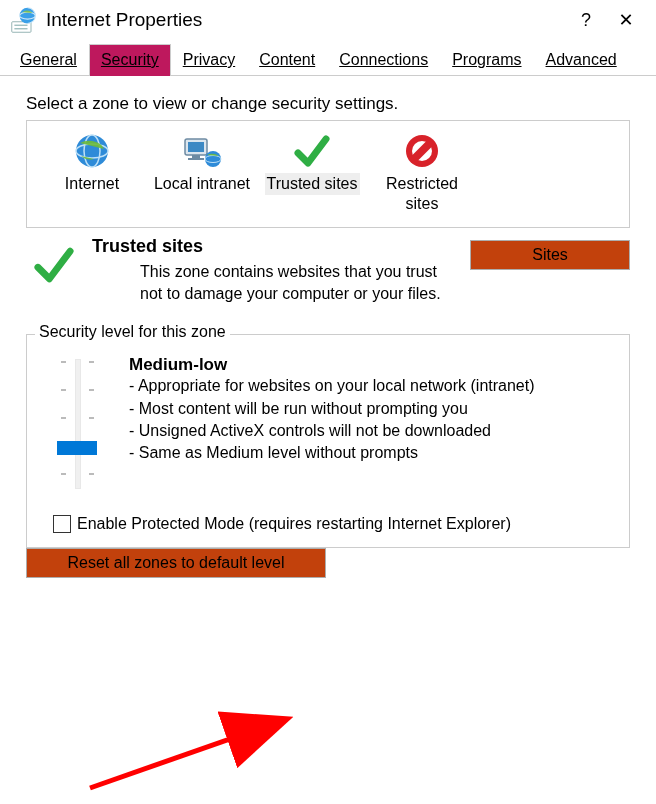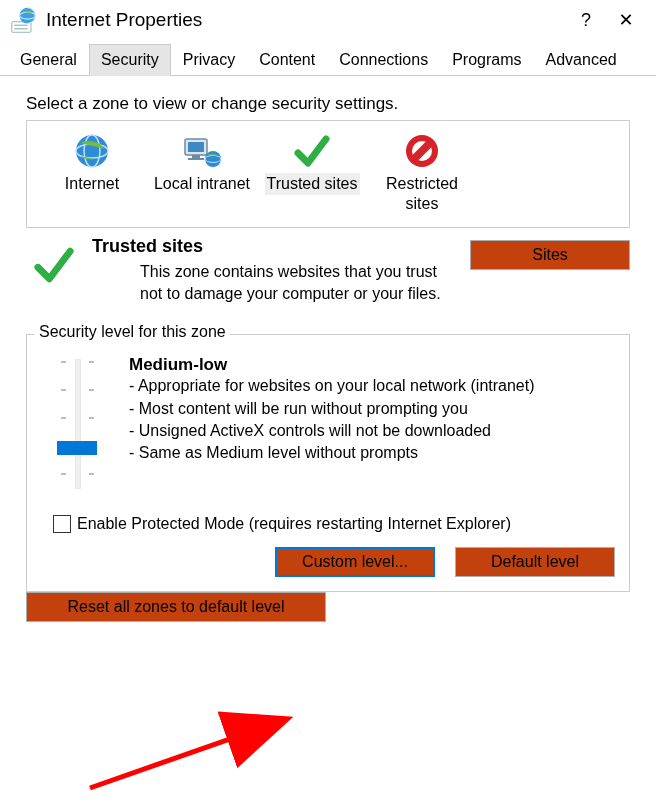--- a/index.html
+++ b/index.html
@@ -39,24 +39,25 @@
     padding: 0 8px;
     align-items: flex-end;
     border-bottom: 1px solid #ccc;
   }
   .tab {
     padding: 6px 11px 6px 11px;
     border: 1px solid transparent;
     border-bottom: none;
     font-size: 16px;
     position: relative;
+    text-decoration: underline;
   }
   .tab.active {
     border-color: #ccc;
-    background: #e5e5e5;
+    background: #be185d;
     margin-bottom: -1px;
     padding-bottom: 7px;
   }
   .content {
     padding: 18px 26px 0 26px;
   }
   .zone-label {
     font-size: 17px;
     margin-bottom: 6px;
   }
@@ -349,24 +350,20 @@
           <div>- Same as Medium level without prompts</div>
         </div>
       </div>
     </div>
 
     <div class="checkbox-row">
       <span class="fake-checkbox"></span>
       <span>Enable Protected Mode (requires restarting Internet Explorer)</span>
     </div>
 
-    <div class="btn-row">
-      <button class="win highlight">Custom level...</button>
-      <button class="win">Default level</button>
-    </div>
   </div>
 
   <div class="reset-row">
     <button class="win wide">Reset all zones to default level</button>
   </div>
 
 </div>
 
 <svg class="arrow-overlay">
   <defs>

